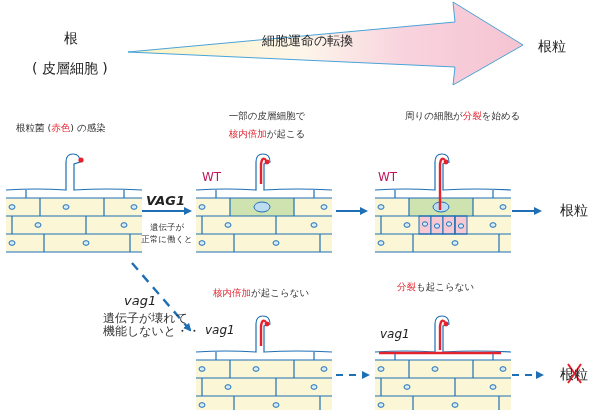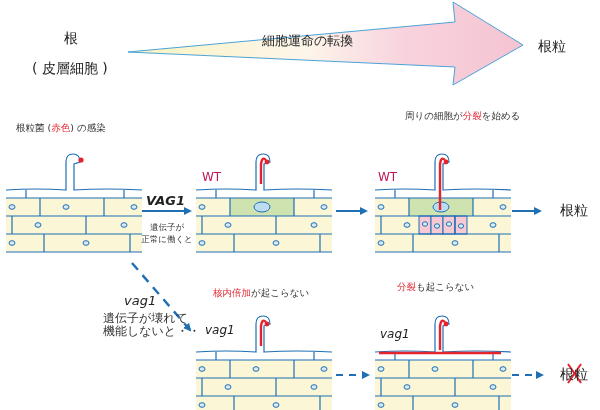--- a/index.html
+++ b/index.html
@@ -191,20 +191,22 @@
   <span>根粒菌 (</span><span class="red">赤色</span><span>) の感染</span>
 </div>
 
 <div class="lbl t-geneB" style="left:146px;top:193px;">VAG1</div>
 <div class="lbl" style="left:140px;top:221px;font-size:8.5px;line-height:12px;text-align:center;width:54px;">
   <div>遺伝子が</div>
   <div>正常に働くと</div>
 </div>
 
 <div class="lbl t-cap" style="left:222px;top:107px;text-align:center;width:90px;line-height:18px;">
+  <div>一部の皮層細胞で</div>
+  <div><span class="red">核内倍加</span><span>が起こる</span></div>
 </div>
 <div class="lbl t-wt" style="left:202px;top:170px;">WT</div>
 
 <div class="lbl t-cap" style="left:377px;top:110px;margin-left:28px;">
   <span>周りの細胞が</span><span class="red">分裂</span><span>を始める</span>
 </div>
 <div class="lbl t-wt" style="left:378px;top:170px;">WT</div>
 <div class="lbl t-root" style="left:560px;top:202px;">根粒</div>
 
 <div class="lbl t-gene" style="left:124px;top:293px;">vag1</div>

